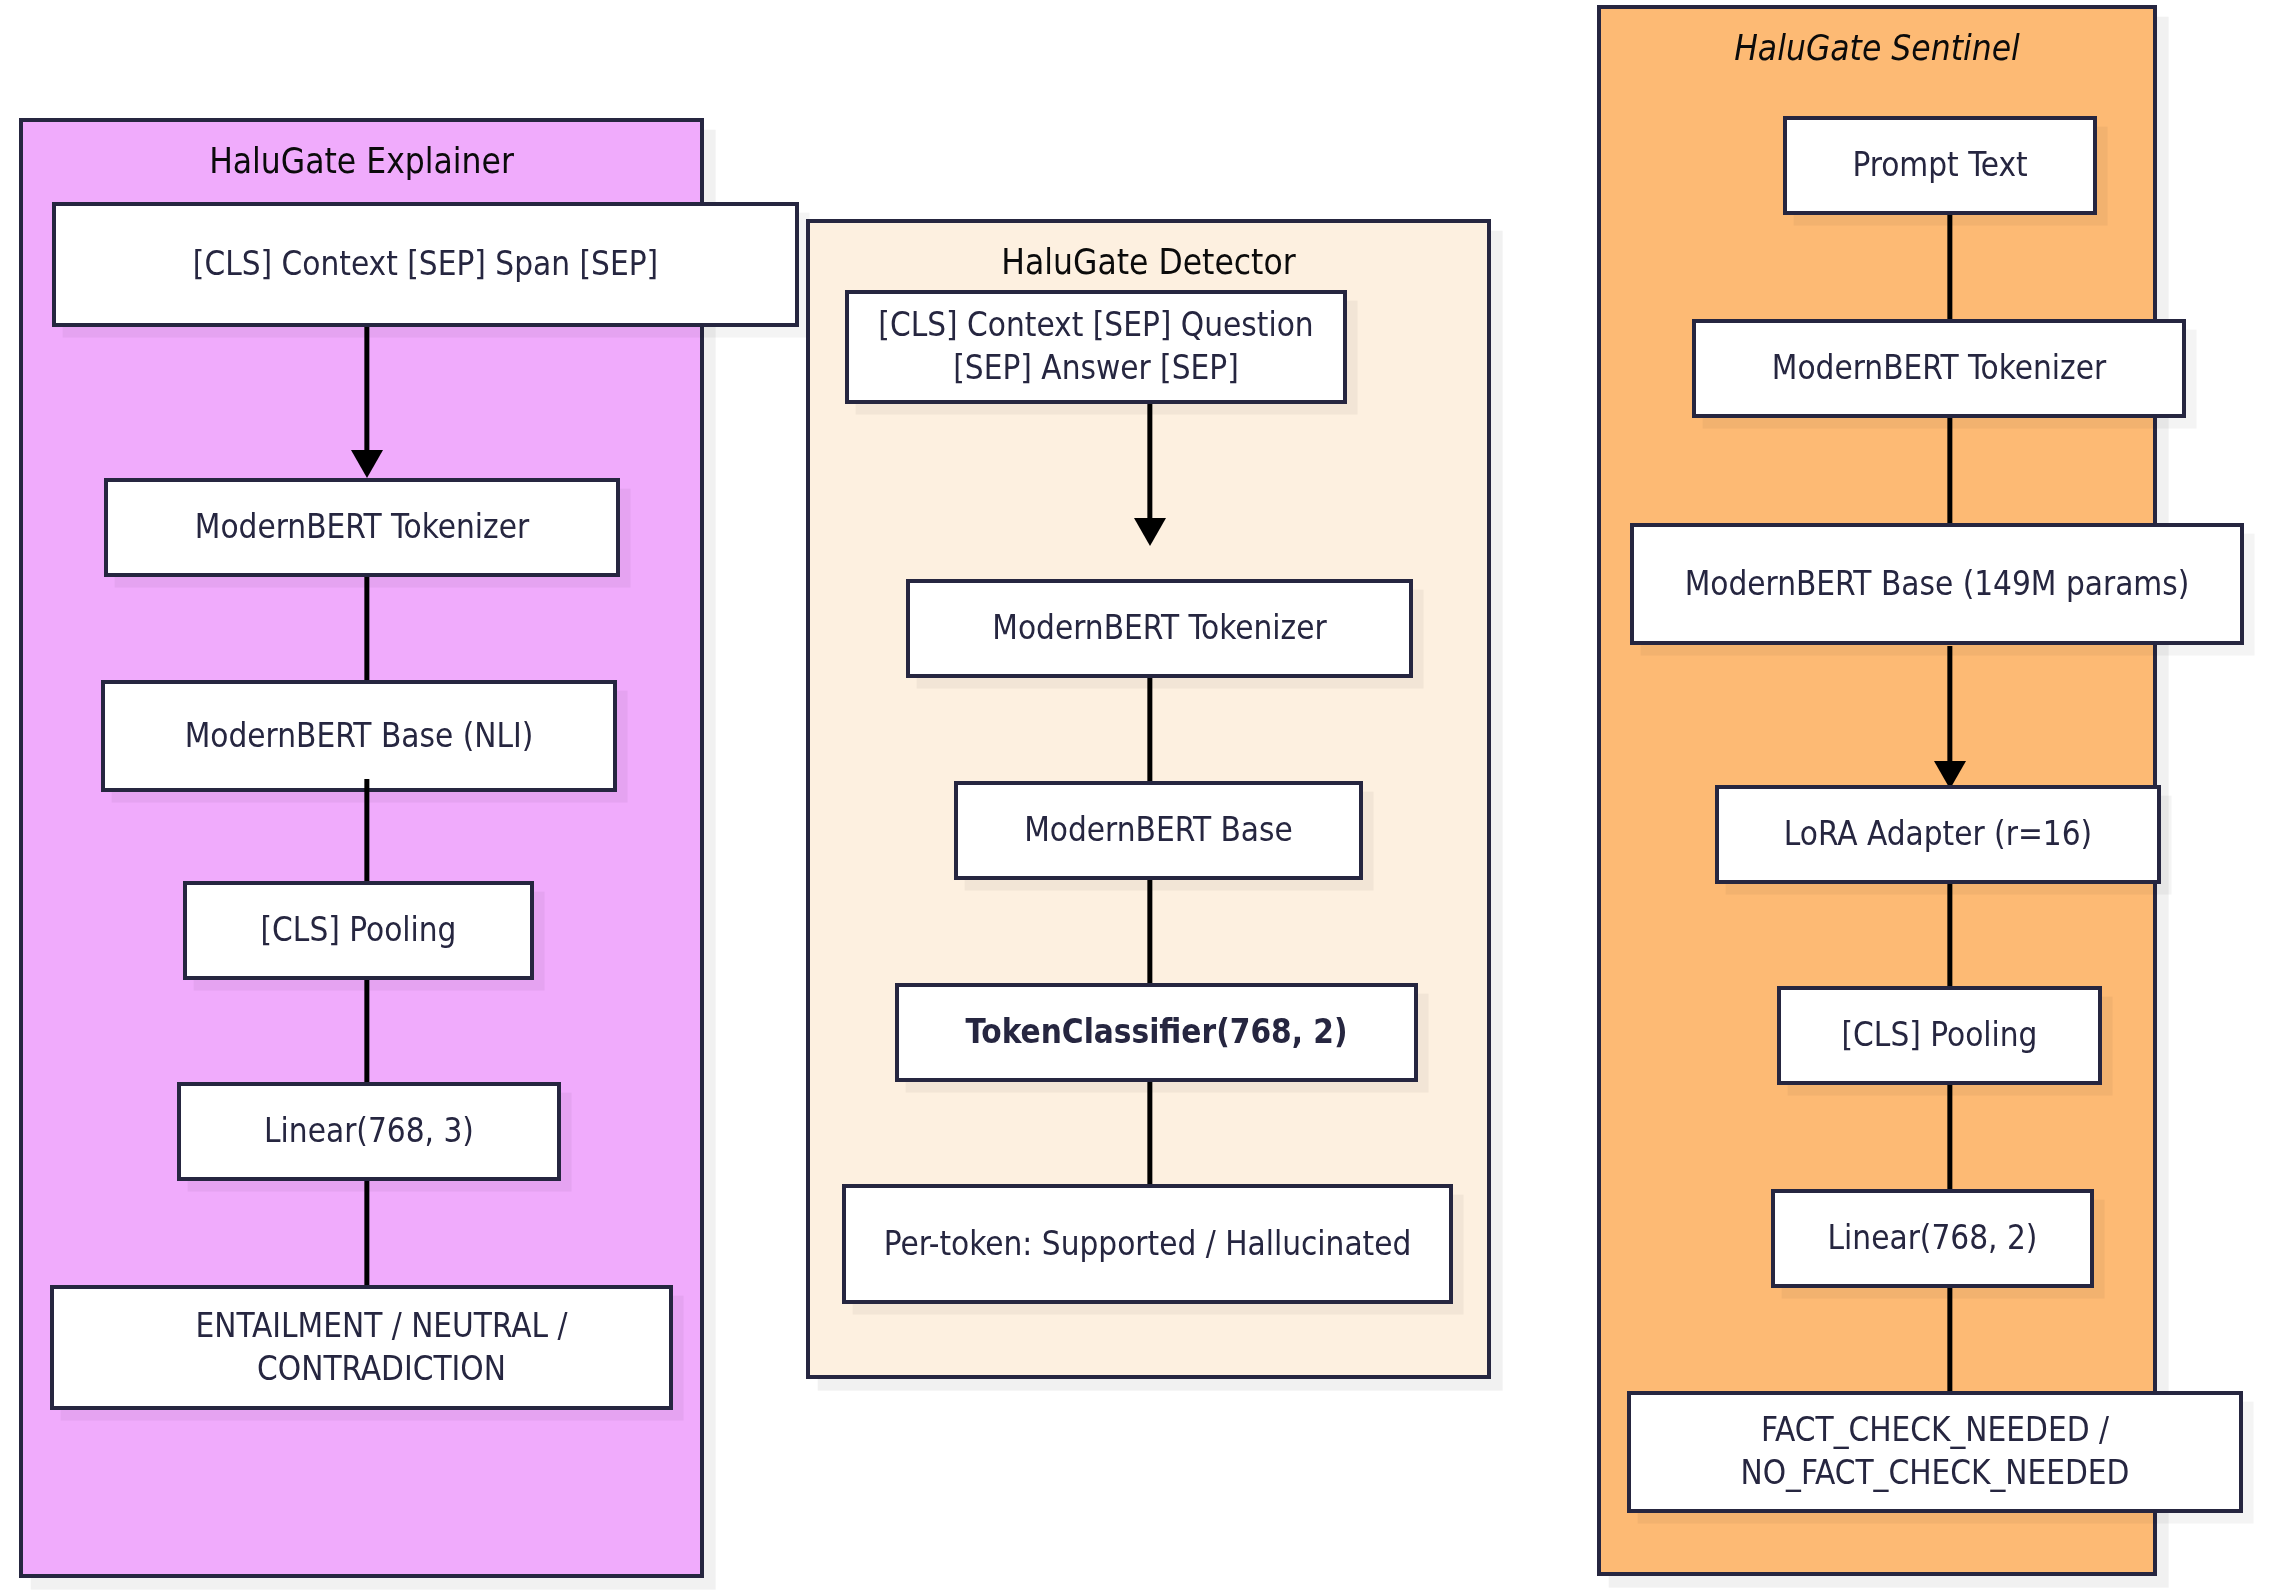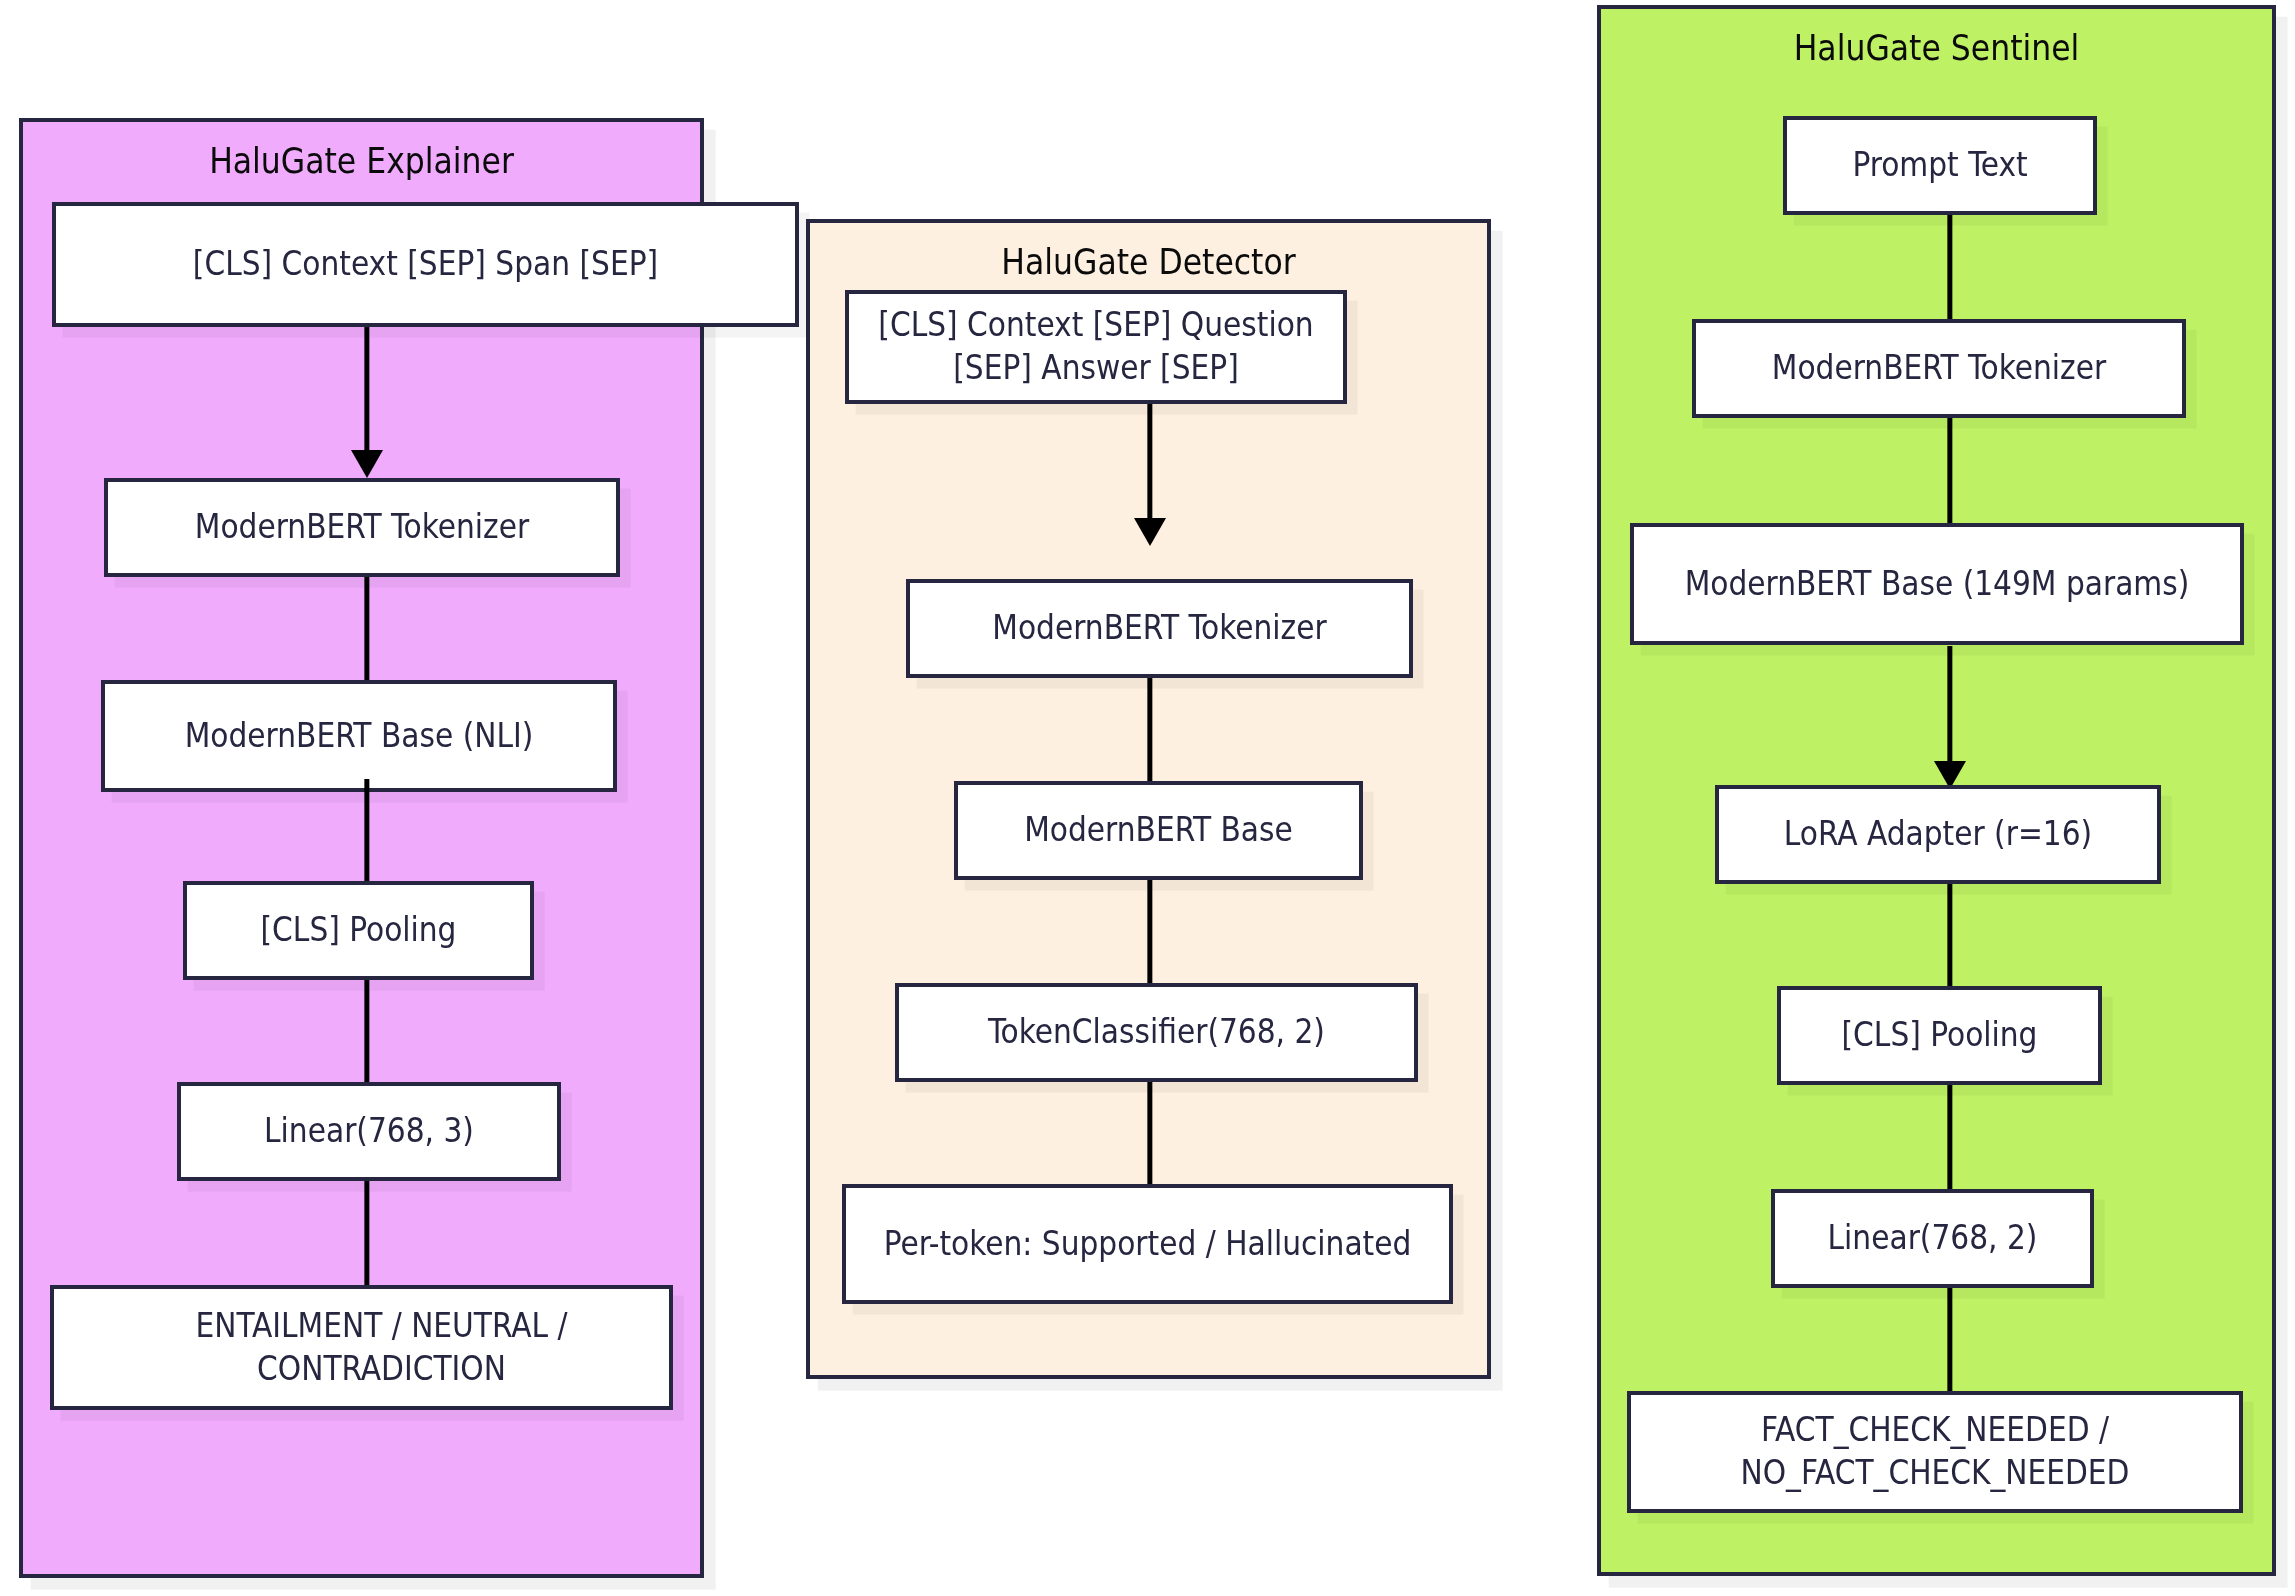--- a/index.html
+++ b/index.html
@@ -105,33 +105,33 @@
   </div>
 
   <div class="node" style="left:954px;top:781px;width:409px;height:99px;font-size:33px;">
     <span>ModernBERT Base</span>
   </div>
   <div class="arrow" style="left:1134px;top:880px;width:32px;height:142px;">
     <div class="shaft" style="height:115px;"></div>
       <div class="head"></div>
   </div>
 
-  <div class="node" style="left:895px;top:983px;width:523px;height:99px;font-size:33px;">
+  <div class="node" style="left:895px;top:983px;width:523px;height:99px;font-size:33px;font-weight:bold;">
     <span>TokenClassifier(768, 2)</span>
   </div>
   <div class="arrow" style="left:1134px;top:1082px;width:32px;height:142px;">
     <div class="shaft" style="height:115px;"></div>
       <div class="head"></div>
   </div>
 
   <div class="node" style="left:842px;top:1184px;width:611px;height:120px;font-size:33px;">
     <span>Per-token: Supported / Hallucinated</span>
   </div>
 
-  <div class="cluster" style="left:1597px;top:5.3px;width:679px;height:1571px;background:#bef264;">
+  <div class="cluster" style="left:1597px;top:5.3px;width:560px;height:1571px;background:#fdba74;font-style:italic;">
     <div class="cluster-title" style="top:19px;font-size:35px;">HaluGate Sentinel</div>
   </div>
 
   <div class="node" style="left:1783px;top:116px;width:314px;height:99px;font-size:33px;">
     <span>Prompt Text</span>
   </div>
   <div class="arrow" style="left:1934px;top:215px;width:32px;height:133px;">
     <div class="shaft" style="height:105px;"></div>
       <div class="head"></div>
   </div>

